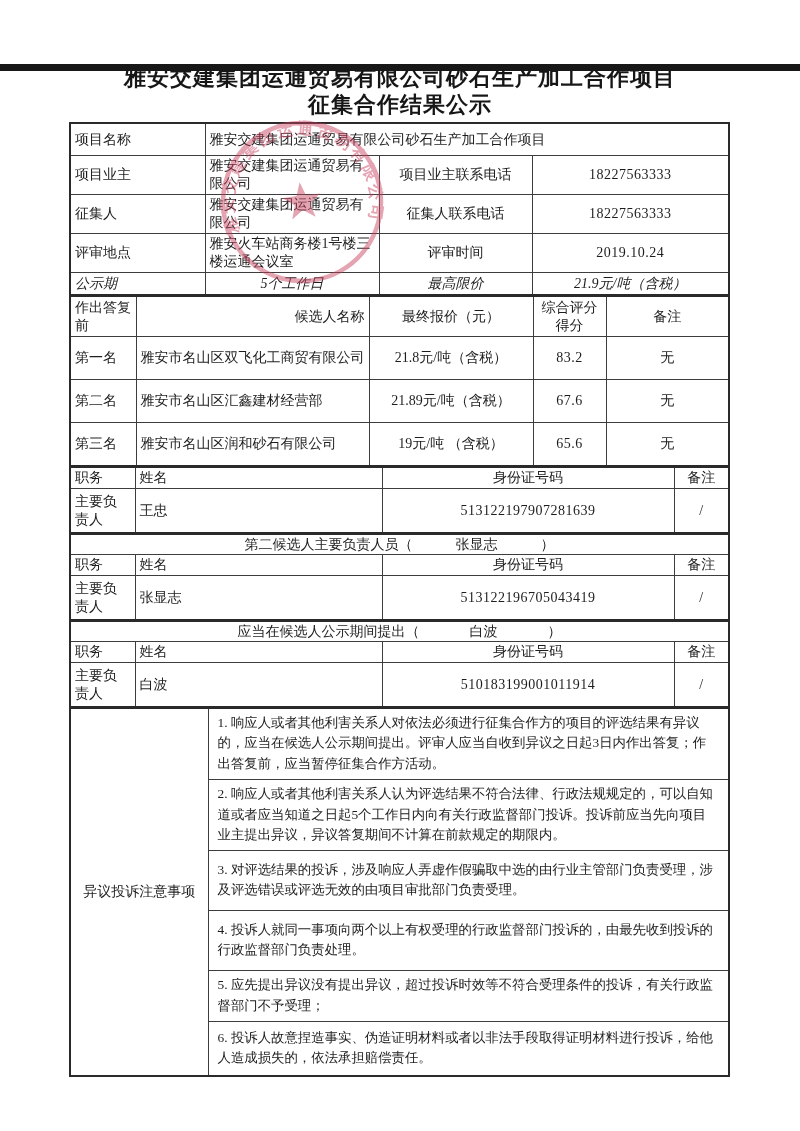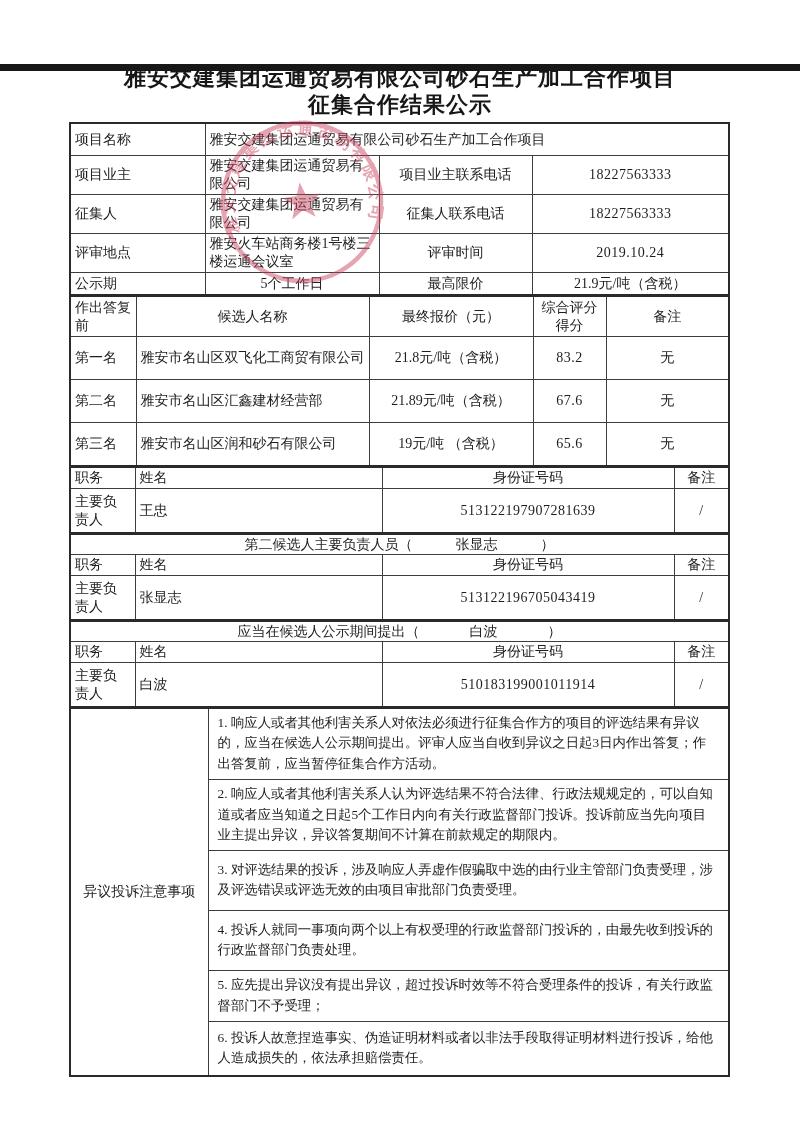--- a/index.html
+++ b/index.html
@@ -42,24 +42,24 @@
     word-break:break-all;
   }
   table.t{border:2px solid #2a2a2a;}
   .lbl{text-align:left;padding-left:6px;margin-left:24px;}
   .c{text-align:center;}
   .num{font-size:15px;letter-spacing:.5px;font-family:Liberation Serif, serif;}
   .r1 td{height:29px;}
   .r2 td{height:31px;}
   .r3 td{height:27px;}
   .r4 td{height:32px;}
-  .r5 td{height:19px;}
+  .r5 td{height:19px;font-style:italic;}
   .t2 .hrow td{height:37px;}
   .t2 .drow td{height:40px;}
-  .hdr-name{text-align:center;padding-left:56px;}
+  .hdr-name{text-align:right;padding-left:56px;}
   .t3 .sec-title td{height:19px;text-align:center;padding:0;}
   .sec-name{display:inline-block;min-width:128px;text-align:center;}
   .t3 .phrow td{height:17px;}
   .t3 .pdrow td{height:41px;}
   .t4 .note{
     font-size:13.4px;
     line-height:1.52;
     padding:4px 9px 5px 9px;
     text-align:left;
     vertical-align:middle;

